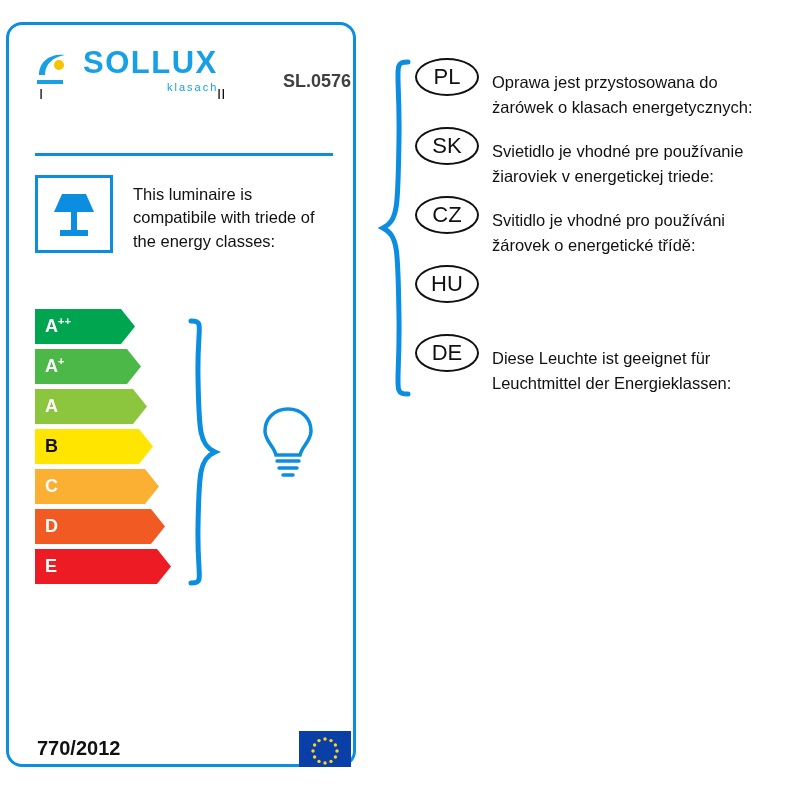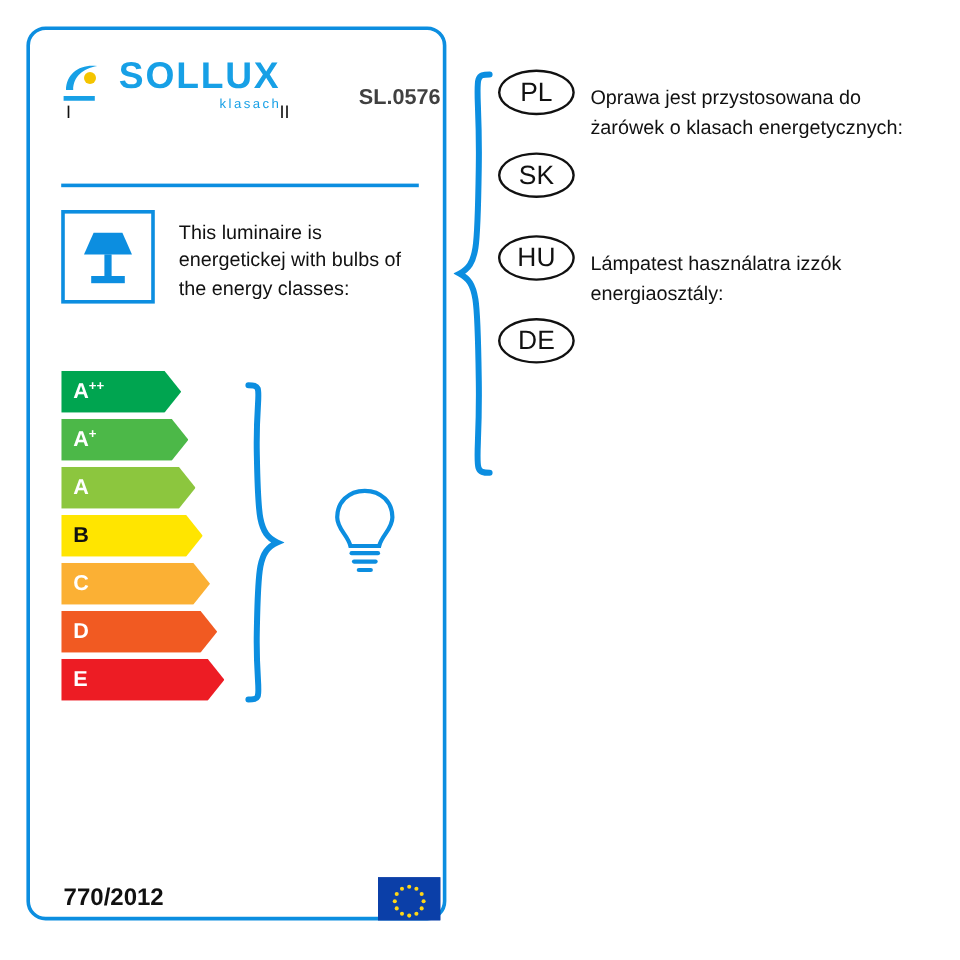--- a/index.html
+++ b/index.html
@@ -16,21 +16,21 @@
   #sheet {
     position: relative;
     width: 800px;
     height: 800px;
     background: #ffffff;
   }
 
   
   .card {
     position: absolute;
-    left: 22px;
+    left: 6px;
     top: 22px;
     width: 350px;
     height: 745px;
     border: 3px solid #0c8ee0;
     border-radius: 16px;
     box-sizing: border-box;
     background: #ffffff;
   }
 
   
@@ -250,21 +250,21 @@
 
     <div class="divider"></div>
 
     <div class="lum-icon">
       <svg width="72" height="72" viewBox="0 0 72 72">
         <path d="M24 16 h24 l8 18 h-40 z" fill="#0c8ee0"></path>
         <rect x="33" y="34" width="6" height="18" fill="#0c8ee0"></rect>
         <rect x="22" y="52" width="28" height="6" fill="#0c8ee0"></rect>
       </svg>
     </div>
-    <div class="lum-text">This luminaire is energetickej with bulbs of the energy classes:</div>
+    <div class="lum-text">This luminaire is compatibile with triede of the energy classes:</div>
 
     <div class="classes">
         <div class="cls-row">
           <div class="cls-arrow" style="width: 100px; background: rgb(0, 165, 80);">A<sup>++</sup></div>
         </div>
         <div class="cls-row">
           <div class="cls-arrow" style="width: 106px; background: rgb(76, 184, 72);">A<sup>+</sup></div>
         </div>
         <div class="cls-row">
           <div class="cls-arrow" style="width: 112px; background: rgb(140, 198, 62);">A</div>
@@ -327,23 +327,28 @@
     </svg>
   </div>
 
   <div class="lang-list">
     <div class="lang-row">
       <div class="lang-badge">PL</div>
       <div class="lang-text">Oprawa jest przystosowana do żarówek o klasach energetycznych:</div>
     </div>
     <div class="lang-row">
       <div class="lang-badge">SK</div>
+      <div class="lang-text">Svietidlo je vhodné pre používanie žiaroviek v energetickej triede:</div>
+    </div>
+    <div class="lang-row">
+      <div class="lang-badge">CZ</div>
+      <div class="lang-text">Svitidlo je vhodné pro používáni žárovek o energetické třídě:</div>
     </div>
     <div class="lang-row">
       <div class="lang-badge">HU</div>
-      <div class="lang-text">Lámpatest használatra izzók energiaosztály:</div>
     </div>
     <div class="lang-row">
       <div class="lang-badge">DE</div>
+      <div class="lang-text">Diese Leuchte ist geeignet für Leuchtmittel der Energieklassen:</div>
     </div>
   </div>
 
 </div>
 
 </body></html>

